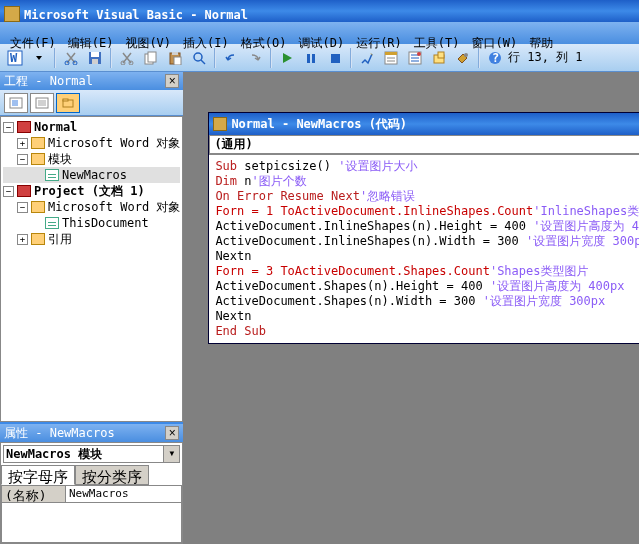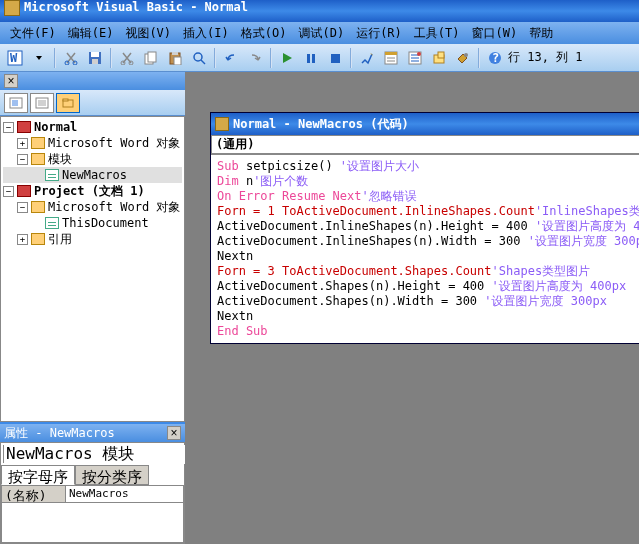--- a/index.html
+++ b/index.html
@@ -1,19 +1,19 @@
 <!DOCTYPE html>
 <html><head>
 <meta charset="utf-8">
 <style>
 *{box-sizing:border-box;margin:0;padding:0;font-family:"SimSun","宋体",monospace;font-size:12px}
 body{background:#808080;width:639px;height:544px;overflow:hidden;position:relative}
-.titlebar{height:22px;background:linear-gradient(#1e5fc8,#3d8ae8,#1e5fc8);color:#fff;display:flex;align-items:flex-start;padding:0 4px;font-weight:bold;font-family:"Fixedsys",monospace}
+.titlebar{height:22px;background:linear-gradient(#1e5fc8,#3d8ae8,#1e5fc8);color:#fff;display:flex;align-items:flex-end;padding:0 4px;font-weight:bold;font-family:"Fixedsys",monospace}
 .titlebar .icon{width:16px;height:16px;background:#d4a948;margin-right:4px;border:1px solid #8b6914}
-.menubar{height:22px;background:linear-gradient(#7eb2f0,#4a8ee0);display:flex;align-items:flex-end;padding:0 4px;color:#000}
+.menubar{height:22px;background:linear-gradient(#7eb2f0,#4a8ee0);display:flex;align-items:flex-start;padding:11px 4px;color:#000}
 .menubar span{padding:2px 6px;cursor:default}
 .toolbar{height:28px;background:linear-gradient(#d8e8fa,#a8cef0);display:flex;align-items:center;padding:0 4px;gap:2px;border-bottom:1px solid #5a8fd0}
 .toolbar .btn{width:22px;height:22px;display:flex;align-items:center;justify-content:center;border-radius:2px}
 .toolbar .sep{width:2px;height:20px;background:linear-gradient(90deg,#5a8fd0,#fff);margin:0 2px}
 .toolbar .status{color:#000}
 .main{display:flex;height:472px}
 .left{width:185px;display:flex;flex-direction:column}
 .pane-title{height:18px;background:linear-gradient(#7eb2f0,#4a8ee0);color:#fff;display:flex;align-items:center;justify-content:space-between;padding:0 4px;font-size:11px}
 .pane-title .x{width:14px;height:14px;background:#d4d0c8;color:#000;text-align:center;line-height:12px;border:1px solid #888;font-family:Arial}
 .pane-tabs{height:26px;background:linear-gradient(#d8e8fa,#a8cef0);display:flex;align-items:center;padding:0 4px;gap:2px;border-bottom:1px solid #5a8fd0}
@@ -24,36 +24,36 @@
 .tree-node .exp{width:11px;height:11px;border:1px solid #888;text-align:center;line-height:9px;margin-right:3px;font-size:9px;background:#fff}
 .tree-node .spc{display:inline-block}
 .tree-node .folder{width:14px;height:12px;background:#ffd078;border:1px solid #b8860b;margin-right:3px}
 .tree-node .mod{width:14px;height:12px;background:#fff;border:1px solid #4a8;margin-right:3px;position:relative}
 .tree-node .mod::after{content:"";position:absolute;top:2px;left:2px;width:8px;height:6px;background:repeating-linear-gradient(0deg,#4a8 0 1px,transparent 1px 3px)}
 .tree-node.sel{background:#e0e0e0}
 .tree-node .proj{width:14px;height:12px;background:#d04040;border:1px solid #800;margin-right:3px}
 .props{border-top:2px solid #3d8ae8}
 .props-body{background:#fff;border:1px solid #888}
 .combo{display:flex;align-items:center;border:1px solid #888;margin:2px;height:18px}
-.combo input{flex:1;border:none;padding:0 2px;font-weight:normal;font-family:inherit;font-size:16px}
+.combo input{flex:1;border:none;padding:0 2px;font-weight:bold;font-family:inherit;font-size:12px}
 .combo .dd{width:16px;height:16px;background:#d4d0c8;border-left:1px solid #888;text-align:center;line-height:14px}
 .prop-tabs{display:flex;height:20px}
 .prop-tabs .ptab{padding:2px 6px;border:1px solid #888;background:#d4d0c8;font-size:15px}
 .prop-tabs .ptab.sel{background:#fff;border-bottom:1px solid #fff}
 .prop-grid{display:flex;height:18px}
 .prop-grid .k{width:65px;background:#d4d0c8;border:1px solid #888;padding:1px 3px;font-size:13px}
 .prop-grid .v{flex:1;background:#fff;border:1px solid #888;border-left:none;padding:1px 3px;font-size:11px}
 .right{flex:1;background:#808080;position:relative;padding-top:40px;padding-left:25px}
 .codewin{background:#fff;border:1px solid #003}
 .codewin-title{height:22px;background:linear-gradient(#1e5fc8,#3d8ae8,#1e5fc8);color:#fff;display:flex;align-items:center;padding:0 4px;font-weight:bold;font-family:"Fixedsys",monospace}
 .codewin-title .icon{width:14px;height:14px;background:#d4a948;margin-right:4px;border:1px solid #8b6914}
 .code-combo{display:flex;height:20px;border-bottom:1px solid #888}
 .code-combo .cb{border:1px solid #888;background:#fff;display:flex;align-items:center;padding:0 4px}
 .code{padding:4px 6px;font-family:"SimSun","宋体",monospace;font-size:12px;line-height:15px;white-space:pre}
-.kw{color:#ec4899}
+.kw{color:#b91c1c}
 .cm{color:#8b5cf6}
 .err{color:#c80000}
 svg{display:block}
 </style>
 </head>
 <body>
 
 <div class="titlebar">
   <div class="icon"></div>
   <span>Microsoft Visual Basic - Normal</span>
@@ -193,20 +193,21 @@
         <circle cx="7" cy="7" r="6" fill="#4080e0"></circle>
         <text x="4" y="11" fill="#fff" font-size="11" font-weight="bold">?</text>
       </svg>
     </div>
   <span class="status">行 13, 列 1</span>
 </div>
 
 <div class="main">
   <div class="left">
     <div class="pane-title">
+      <span>工程 - Normal</span>
       <span class="x">×</span>
     </div>
     <div class="pane-tabs">
       <div class="tab">
           <svg width="14" height="12">
             <rect x="1" y="1" width="12" height="10" fill="#fff" stroke="#888"></rect>
             <path d="M3 4 L9 4 M3 6 L9 6 M3 8 L9 8" stroke="#4080e0"></path>
           </svg>
         </div>
       <div class="tab">

